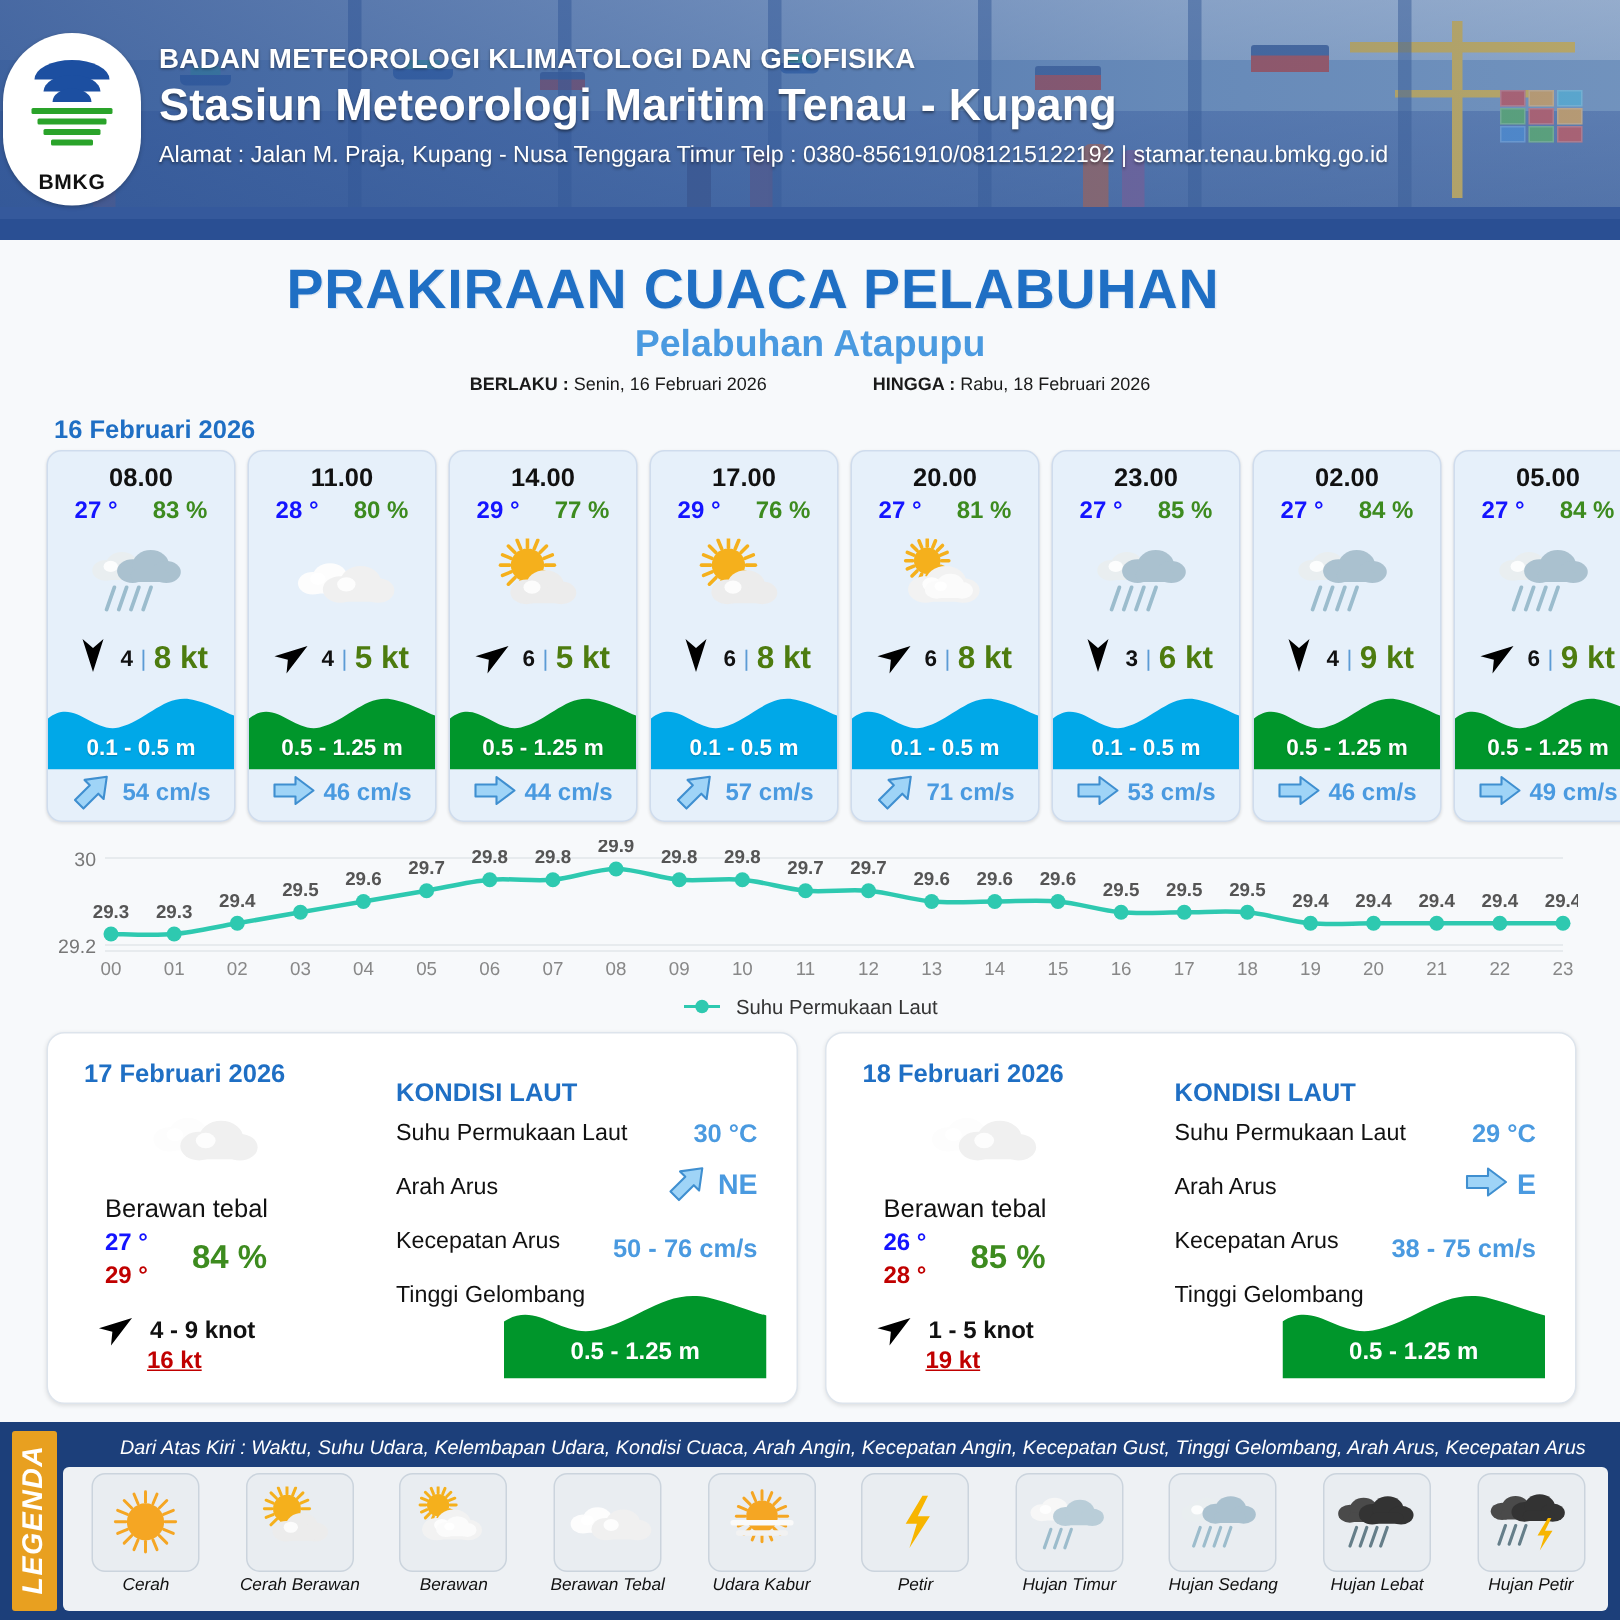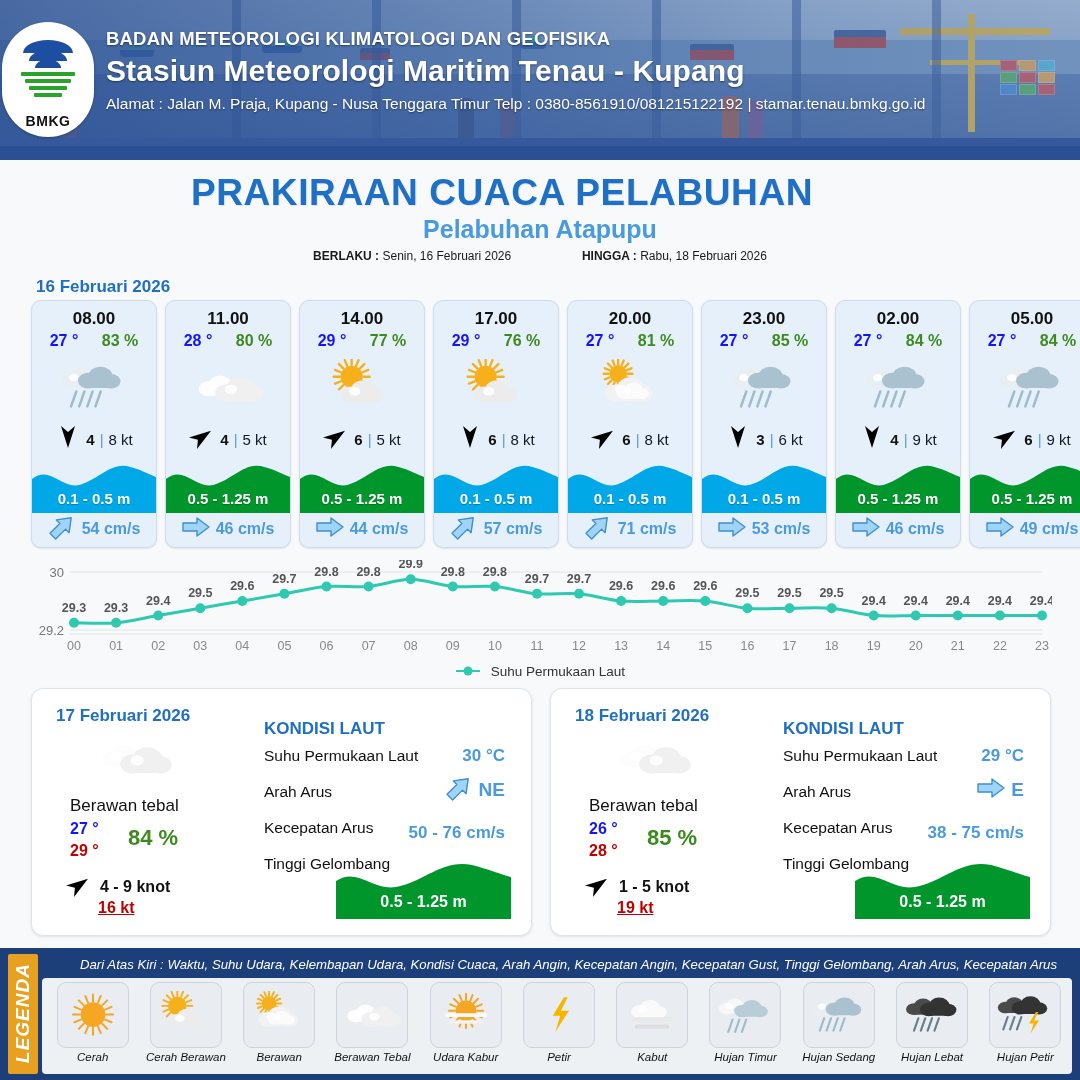--- a/index.html
+++ b/index.html
@@ -57,21 +57,21 @@
   .card { width:126px; background:#e6f0fa; border:1px solid #cfdced; border-radius:10px;
           position:relative; overflow:hidden; box-shadow:0 1px 2px rgba(0,0,0,.10); }
   .c-time { text-align:center; font-size:17px; font-weight:bold; color:#111; margin-top:8px; }
   .c-row { display:flex; justify-content:space-around; align-items:baseline; margin-top:3px; padding:0 6px; }
   .c-temp { font-size:16px; font-weight:bold; color:#1414ff; }
   .c-hum  { font-size:16px; font-weight:bold; color:#3d8b1f; }
   .c-icon { height:72px; display:flex; align-items:center; justify-content:center; margin-top:2px; }
   .c-wind { display:flex; align-items:center; justify-content:center; gap:5px; height:26px; margin-top:2px; }
   .c-wdeg { font-size:15px; font-weight:bold; color:#111; }
   .c-bar  { font-size:15px; color:#5b9bd5; }
-  .c-gust { font-size:15px; font-weight:normal; color:#0f172a; }
+  .c-gust { font-size:21px; font-weight:bold; color:#4d7c0f; }
   .c-wave { position:absolute; left:0; bottom:34px; width:100%; height:50px; }
   .c-wave svg { display:block; width:100%; height:50px; }
   .c-wavetxt { position:absolute; left:0; bottom:40px; width:100%; text-align:center;
                font-size:15px; font-weight:bold; color:#fff; text-shadow:0 1px 1px rgba(0,0,0,.25); }
   .c-cur { position:absolute; left:0; bottom:4px; width:100%; height:28px;
            display:flex; align-items:center; justify-content:center; gap:6px; }
   .c-curtxt { font-size:16px; font-weight:bold; color:#4a9ae0; }
 
   
   .chart { position:absolute; left:28px; top:560px; width:1024px; height:125px; }
@@ -1000,36 +1000,20 @@
      <div class="box">
           <svg width="62" height="48.36" viewBox="0 0 100 78">
             <polygon transform="translate(36,10) scale(1)" points="22,0 4,30 16,30 8,56 30,22 17,22 28,0" fill="#f7b500"></polygon>
           </svg>
         </div>
      <div class="lbl">Petir</div>
       </div>
       <div class="litem">
      <div class="box">
           <svg width="62" height="48.36" viewBox="0 0 100 78">
-            <g transform="translate(14,12) scale(0.82)">
-       <ellipse cx="20" cy="26" rx="17" ry="13" fill="#fafafa"></ellipse>
-       <ellipse cx="40" cy="19" rx="20" ry="16" fill="#fafafa"></ellipse>
-       <ellipse cx="57" cy="27" rx="16" ry="12" fill="#fafafa"></ellipse>
-       <rect x="18" y="24" width="42" height="14" rx="7" fill="#fafafa"></rect>
-       <ellipse cx="26" cy="21" rx="9" ry="7" fill="#ffffff" opacity=".85"></ellipse>
-     </g>
-            <rect x="16" y="42" width="68" height="7" rx="3.5" fill="#e9e9e9"></rect>
-         <rect x="22" y="54" width="56" height="7" rx="3.5" fill="#dfdfdf"></rect>
-          </svg>
-        </div>
-     <div class="lbl">Kabut</div>
-      </div>
-      <div class="litem">
-     <div class="box">
-          <svg width="62" height="48.36" viewBox="0 0 100 78">
             <g transform="translate(6,10) scale(0.7)">
        <ellipse cx="20" cy="26" rx="17" ry="13" fill="#f7f7f7"></ellipse>
        <ellipse cx="40" cy="19" rx="20" ry="16" fill="#f7f7f7"></ellipse>
        <ellipse cx="57" cy="27" rx="16" ry="12" fill="#f7f7f7"></ellipse>
        <rect x="18" y="24" width="42" height="14" rx="7" fill="#f7f7f7"></rect>
        <ellipse cx="26" cy="21" rx="9" ry="7" fill="#ffffff" opacity=".85"></ellipse>
      </g>
             <g transform="translate(30,12) scale(0.78)">
        <ellipse cx="20" cy="26" rx="17" ry="13" fill="#b9cdd8"></ellipse>
        <ellipse cx="40" cy="19" rx="20" ry="16" fill="#b9cdd8"></ellipse>

